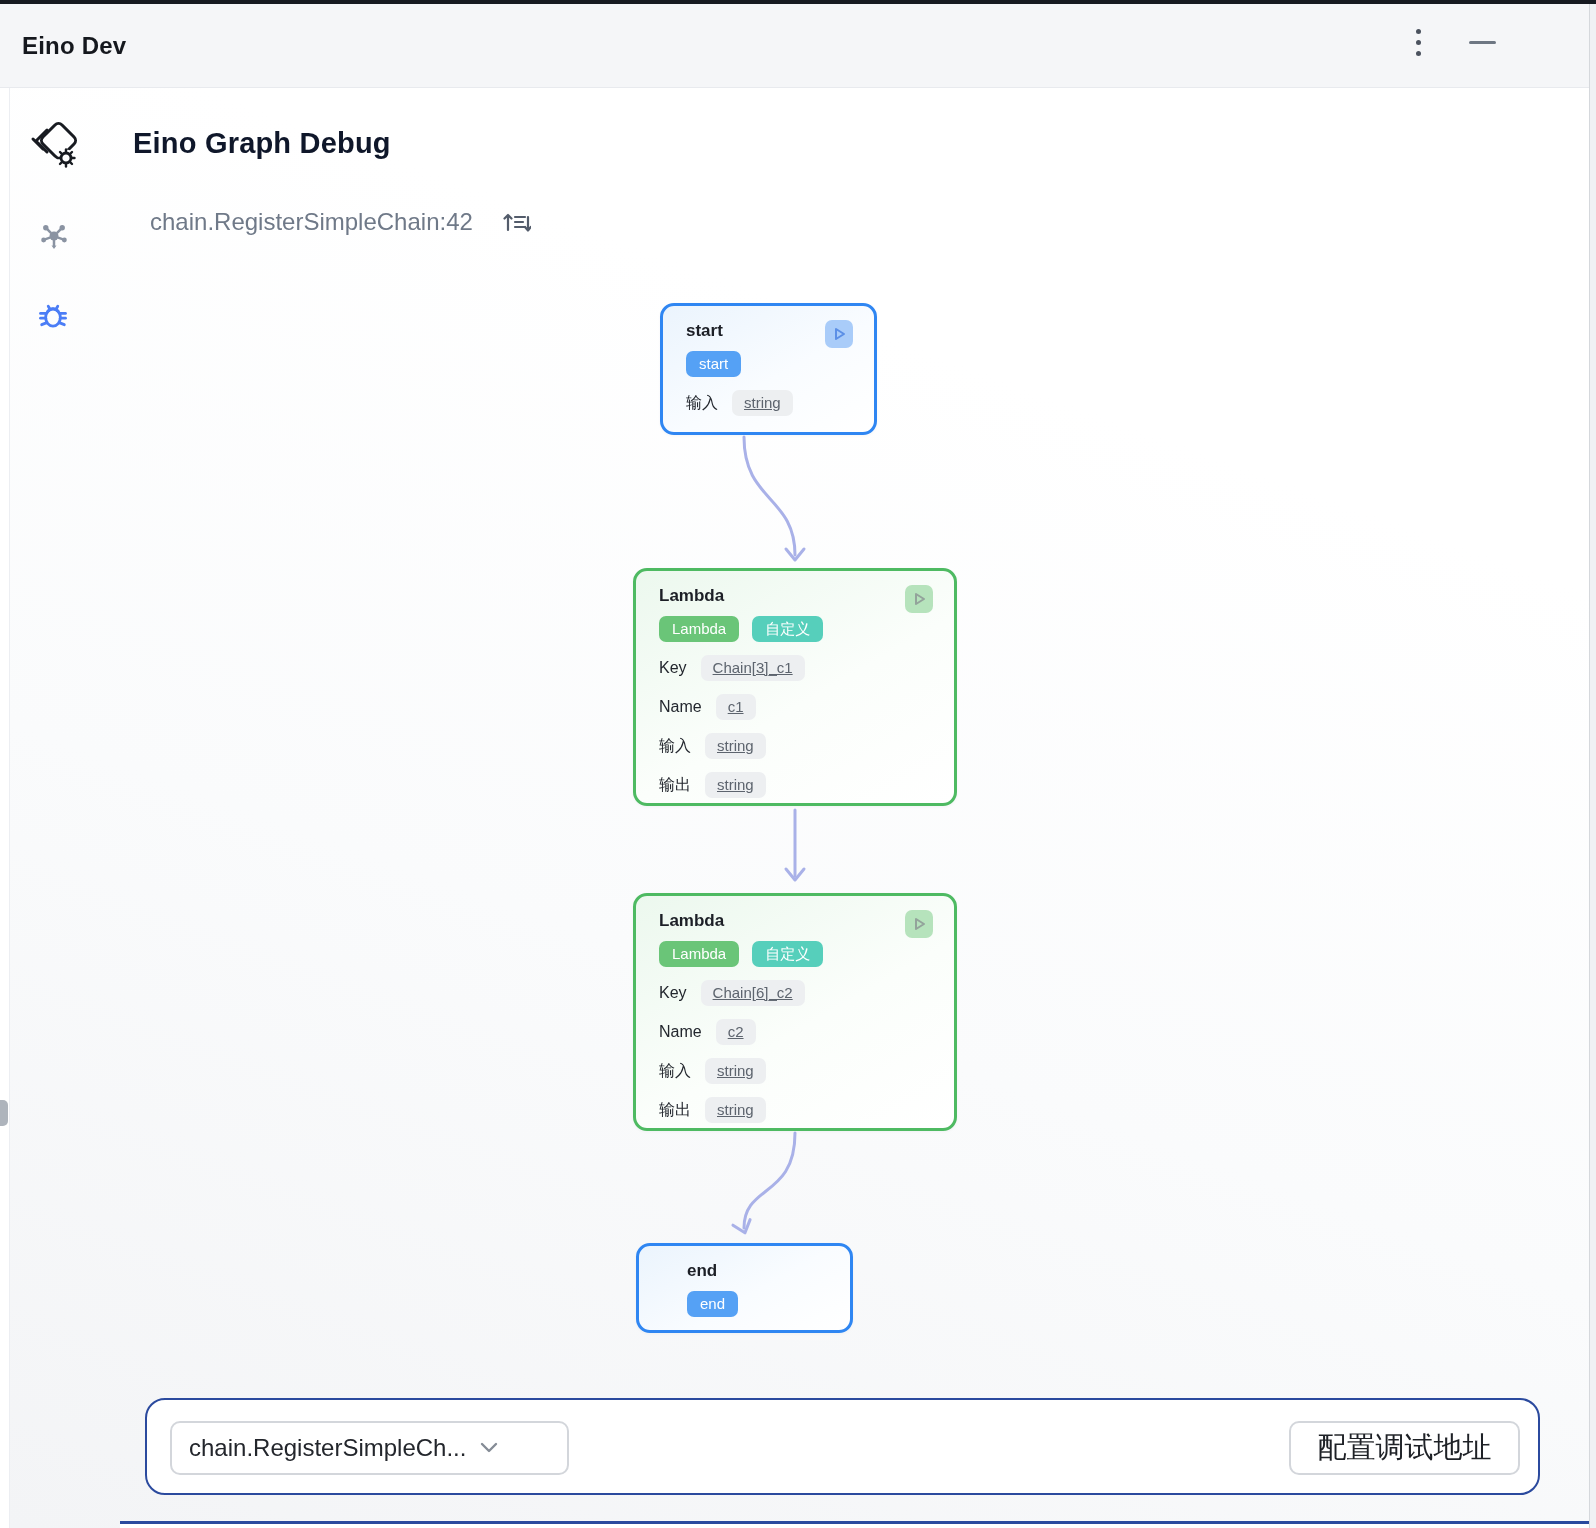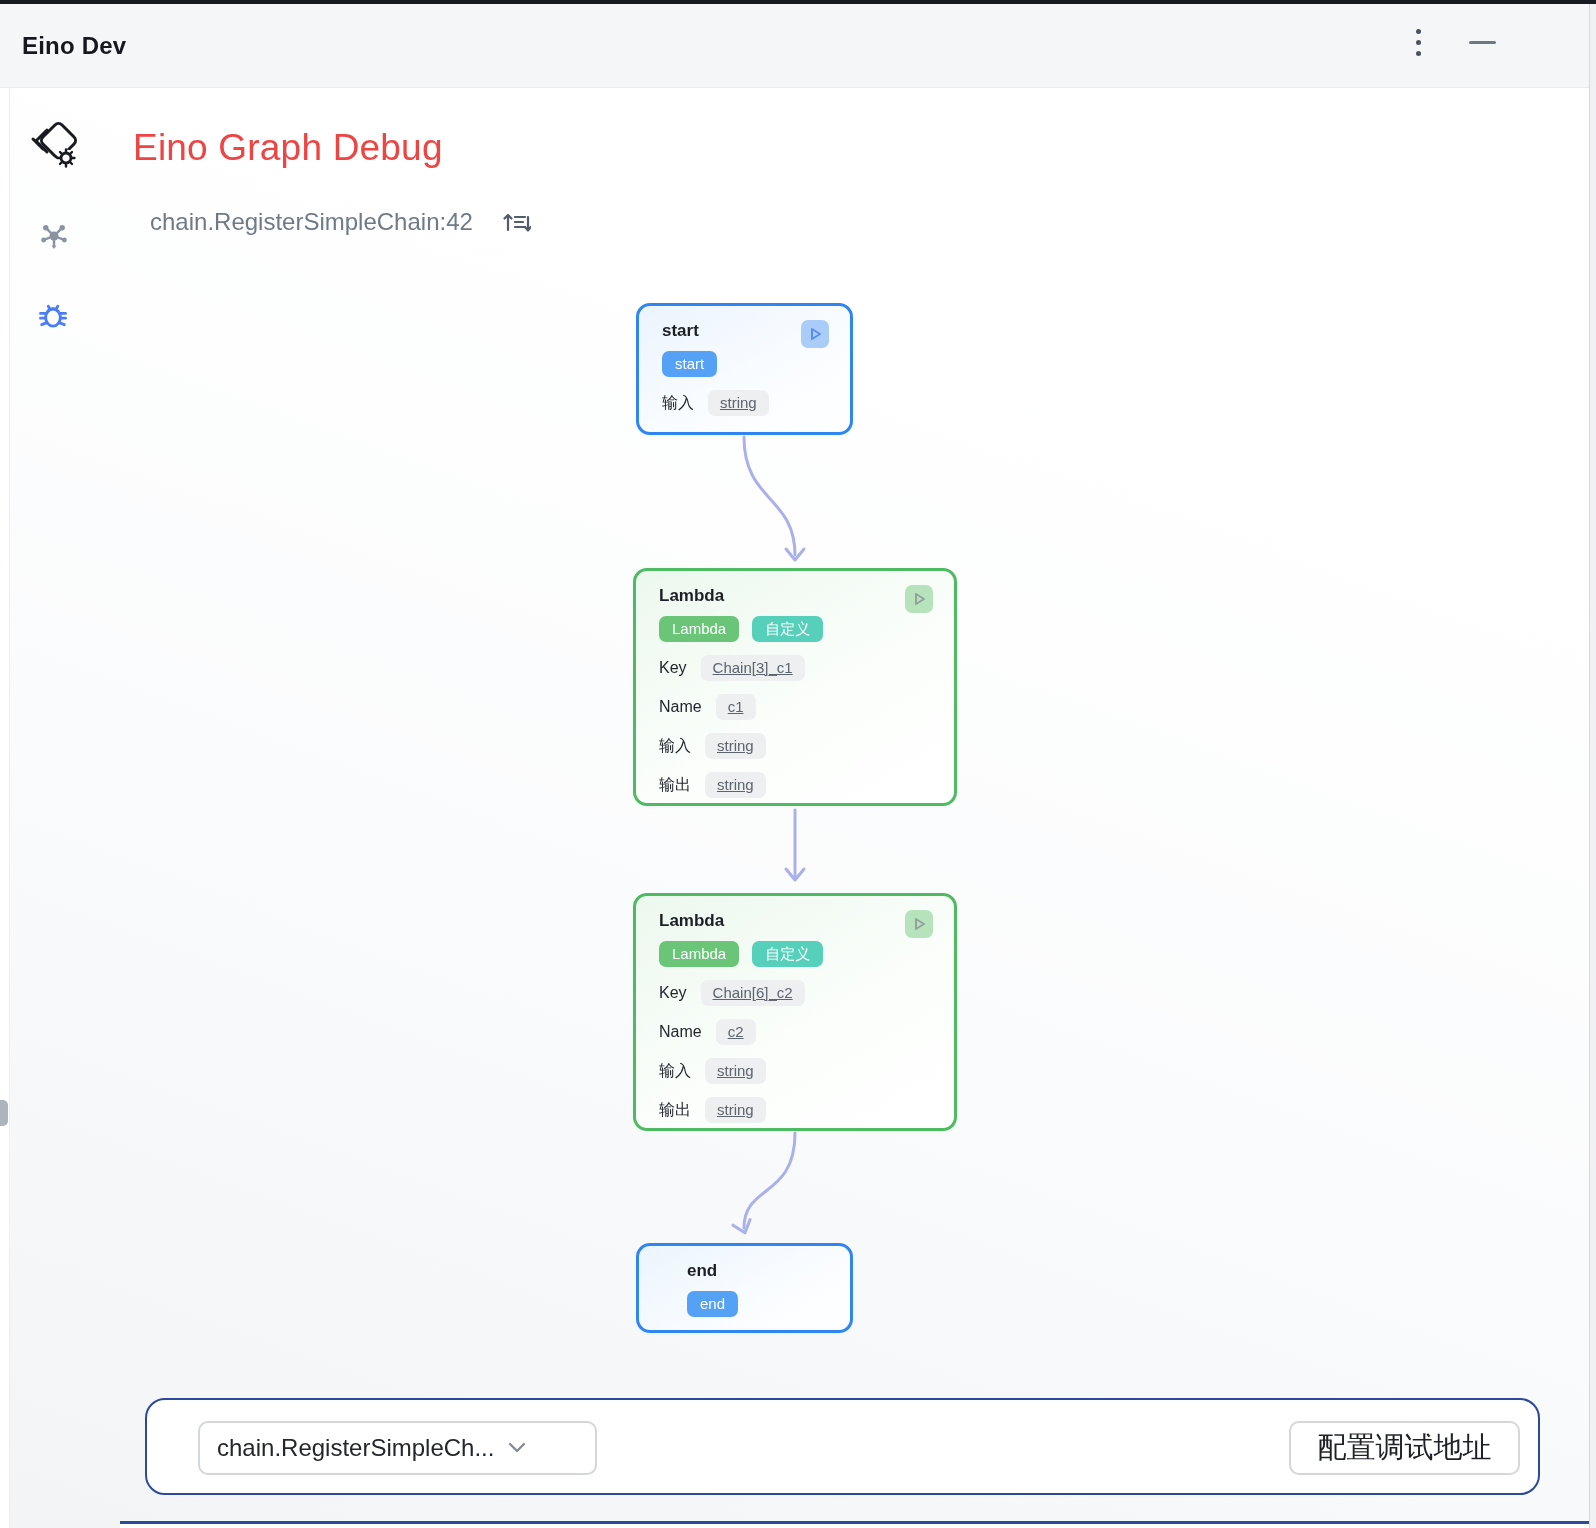--- a/index.html
+++ b/index.html
@@ -14,41 +14,41 @@
   .titlebar-actions{position:absolute;right:100px;top:0;height:84px;display:flex;align-items:center;gap:42px;}
   .kebab{display:flex;flex-direction:column;gap:6px;padding:6px;cursor:pointer;}
   .kebab i{width:5px;height:5px;border-radius:50%;background:#4b525e;}
   .minimize{width:27px;height:3px;background:#6e7783;border-radius:2px;cursor:pointer;}
   .right-strip{position:absolute;left:1589px;top:4px;width:7px;height:1524px;background:#f0f1f4;border-left:1px solid #d5d8dc;}
   .left-faint{position:absolute;left:9px;top:88px;width:1px;height:1440px;background:#eceef2;}
   .left-handle{position:absolute;left:0;top:1100px;width:8px;height:26px;background:#aeb4bc;border-radius:0 5px 5px 0;}
 
   
   .logo{position:absolute;left:30px;top:118px;width:52px;height:54px;color:#181b21;}
-  .page-title{position:absolute;left:133px;top:127px;font-size:37px;font-weight:400;color:#ef4444;letter-spacing:.2px;}
+  .page-title{position:absolute;left:133px;top:127px;font-size:29px;font-weight:700;color:#0f172a;letter-spacing:.2px;}
   .chain-row{position:absolute;left:150px;top:208px;display:flex;align-items:center;gap:28px;}
   .chain-label{font-size:24px;color:#6f7988;}
   .sort-icon{color:#535c6b;display:flex;cursor:pointer;}
 
   
   .side-icon{position:absolute;cursor:pointer;}
   .icon-graph{left:36px;top:218px;color:#8a93a2;}
   .icon-bug{left:34px;top:295px;color:#4b7df6;}
 
   
   .canvas{position:absolute;left:10px;top:88px;width:1579px;height:1440px;
           background:linear-gradient(200deg,#ffffff 25%,#fafbfc 60%,#f3f4f6 100%);}
   svg.edges{position:absolute;left:0;top:0;pointer-events:none;}
 
   
   .node{position:absolute;border-radius:14px;padding:13px 20px 0 23px;cursor:pointer;
         box-shadow:0 1px 3px rgba(20,40,80,.04);}
   .node--blue{border:3px solid #2f86f2;background:linear-gradient(150deg,#ebf4fd 0%,#f9fcff 55%,#ffffff 100%);}
   .node--green{border:3px solid #4eba62;background:linear-gradient(150deg,#ecf8ee 0%,#fbfefb 55%,#ffffff 100%);}
-  .pos-start{left:636px;top:303px;width:217px;height:132px;}
+  .pos-start{left:660px;top:303px;width:217px;height:132px;}
   .pos-lambda1{left:633px;top:568px;width:324px;height:238px;}
   .pos-lambda2{left:633px;top:893px;width:324px;height:238px;}
   .pos-end{left:636px;top:1243px;width:217px;height:90px;padding-left:48px;}
   .node-title{font-size:17px;font-weight:700;color:#1c1f26;margin:2px 0 10px;}
   .badges{display:flex;gap:13px;margin-bottom:13px;}
   .badge{color:#ffffff;font-size:15px;padding:4px 13px;border-radius:7px;line-height:18px;}
   .badge--blue{background:#55a1f5;}
   .badge--green{background:#6ac578;}
   .badge--teal{background:#56cfbb;}
   .node-row{display:flex;align-items:center;gap:14px;margin-bottom:13px;height:26px;}
@@ -56,21 +56,21 @@
   .row-pill{background:#edeff1;color:#5d646e;font-size:15px;padding:2px 12px;border-radius:7px;line-height:22px;text-decoration:underline;}
   .play-btn{position:absolute;right:21px;top:14px;width:28px;height:28px;border:none;border-radius:7px;
             display:flex;align-items:center;justify-content:center;cursor:pointer;padding:0;}
   .play-btn--blue{background:#a9ccf9;color:#5b8fe6;}
   .play-btn--green{background:#b6e3bc;color:#93a39b;}
 
   
   .footer-bar{position:absolute;left:145px;top:1398px;width:1395px;height:97px;background:#ffffff;
               border:2px solid #2b4a9e;border-radius:20px;}
   .chain-select{position:absolute;left:23px;top:21px;width:399px;height:54px;border:2px solid #d3d6db;
-                border-radius:10px;background:#ffffff;display:flex;align-items:center;cursor:pointer;margin-left:28px;}
+                border-radius:10px;background:#ffffff;display:flex;align-items:center;cursor:pointer;}
   .chain-select-text{margin-left:17px;font-size:24px;color:#23262c;white-space:nowrap;}
   .chain-select-chevron{margin-left:14px;color:#858c96;display:flex;}
   .config-btn{position:absolute;right:18px;top:21px;width:231px;height:54px;border:2px solid #d3d6db;
               border-radius:10px;background:#ffffff;font-size:29px;color:#1e2126;cursor:pointer;
               display:flex;align-items:center;justify-content:center;}
   .bottom-drawer{position:absolute;left:120px;top:1521px;width:1469px;height:7px;background:#ffffff;
                  border-top:3px solid #2b4a9e;}
 </style>
 </head>
 <body>

